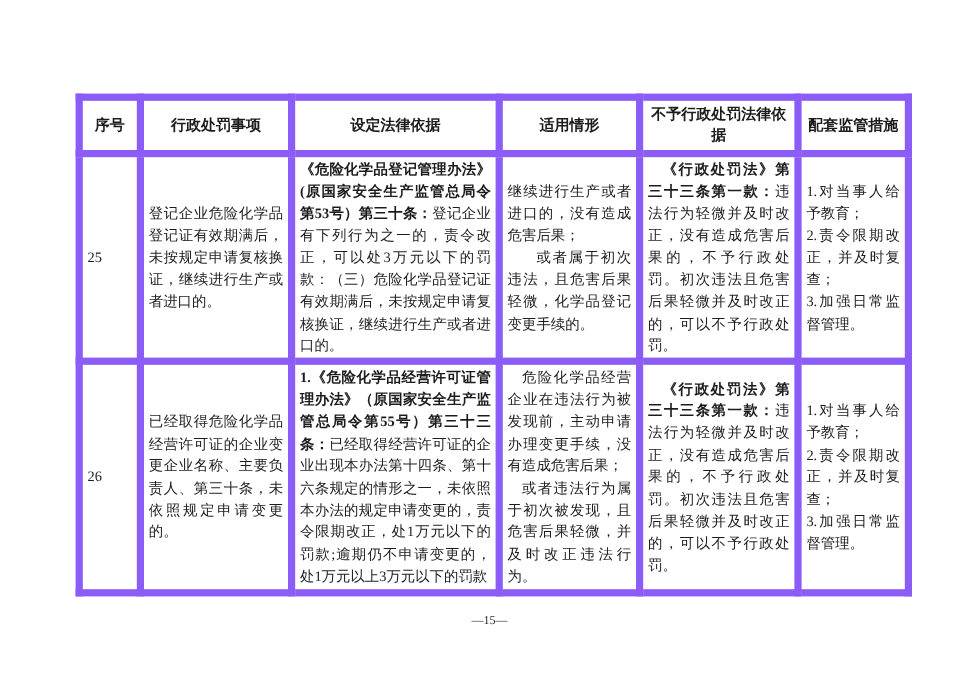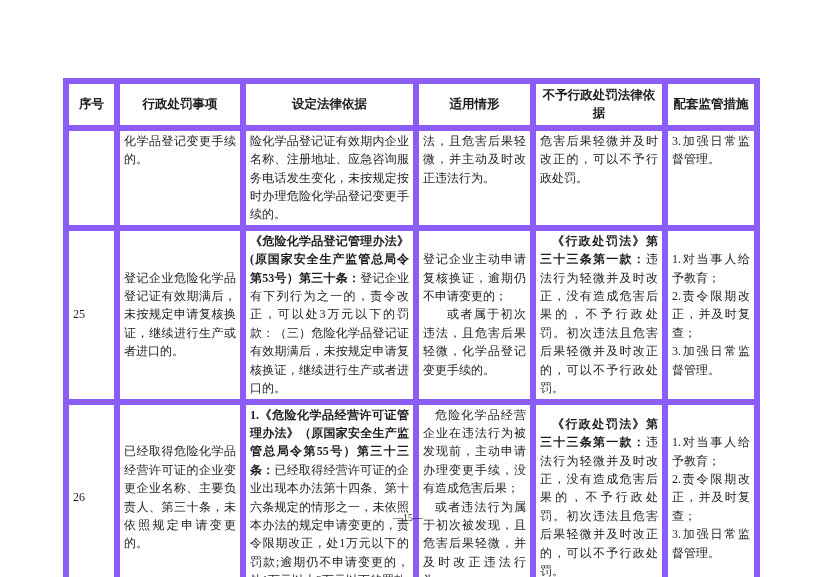--- a/index.html
+++ b/index.html
@@ -67,49 +67,31 @@
       <th>序号</th>
       <th>行政处罚事项</th>
       <th>设定法律依据</th>
       <th>适用情形</th>
       <th>不予行政处罚法律依据</th>
       <th>配套监管措施</th>
     </tr>
   </thead>
   <tbody>
 
-    <tr class="row-a">
-      <td class="cell-seq"></td>
-      <td>
-        <p class="para">化学品登记变更手续的。</p>
-      </td>
-      <td>
-        <p class="para">险化学品登记证有效期内企业名称、注册地址、应急咨询服务电话发生变化，未按规定按时办理危险化学品登记变更手续的。</p>
-      </td>
-      <td>
-        <p class="para">法，且危害后果轻微，并主动及时改正违法行为。</p>
-      </td>
-      <td>
-        <p class="para">危害后果轻微并及时改正的，可以不予行政处罚。</p>
-      </td>
-      <td>
-        <p class="para">3.加强日常监督管理。</p>
-      </td>
-    </tr>
 
     <tr class="row-25">
       <td class="cell-seq">25</td>
       <td>
         <p class="para">登记企业危险化学品登记证有效期满后，未按规定申请复核换证，继续进行生产或者进口的。</p>
       </td>
       <td>
         <p class="para"><b class="law">《危险化学品登记管理办法》(原国家安全生产监管总局令第53号）第三十条：</b><span>登记企业有下列行为之一的，责令改正，可以处3万元以下的罚款：（三）危险化学品登记证有效期满后，未按规定申请复核换证，继续进行生产或者进口的。</span></p>
       </td>
       <td>
-        <p class="para">登记企业主动申请复核换证，逾期仍不申请变更的；</p>
+        <p class="para">继续进行生产或者进口的，没有造成危害后果；</p>
         <p class="para indent-2">或者属于初次违法，且危害后果轻微，化学品登记变更手续的。</p>
       </td>
       <td>
         <p class="para indent-1"><b class="law">《行政处罚法》第三十三条第一款：</b><span>违法行为轻微并及时改正，没有造成危害后果的，不予行政处罚。初次违法且危害后果轻微并及时改正的，可以不予行政处罚。</span></p>
       </td>
       <td>
         <p class="para">1.对当事人给予教育；</p>
         <p class="para">2.责令限期改正，并及时复查；</p>
         <p class="para">3.加强日常监督管理。</p>
       </td>

